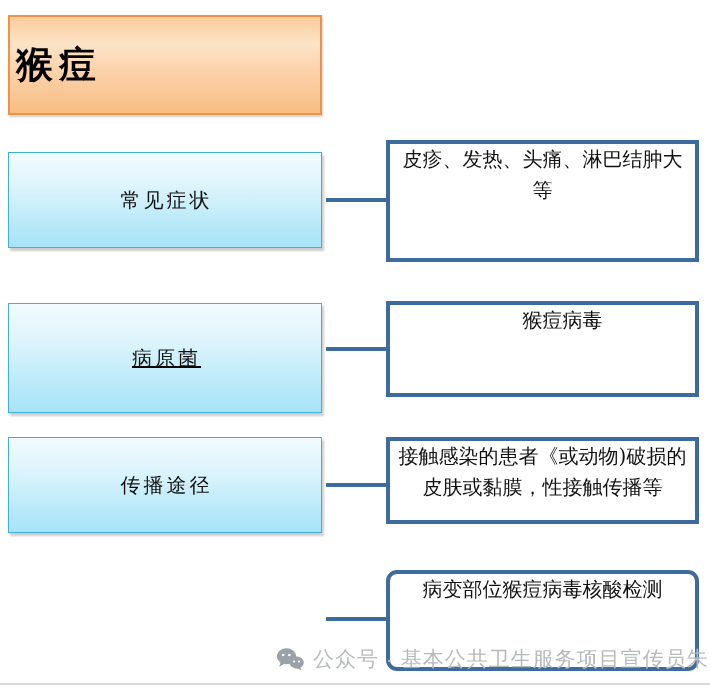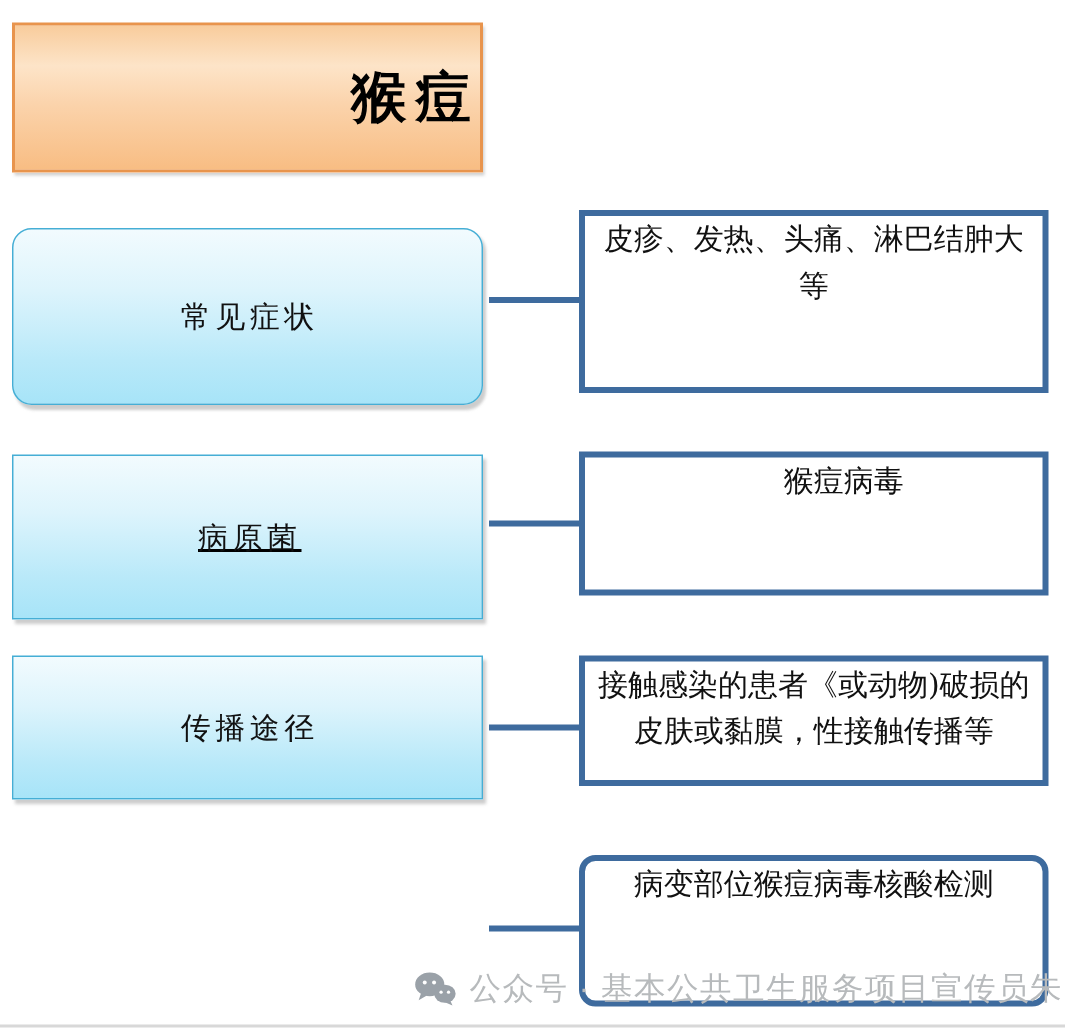--- a/index.html
+++ b/index.html
@@ -15,40 +15,40 @@
     width: 710px; height: 689px;
     background: #ffffff;
   }
 
   
   .title-box {
     position: absolute; left: 8px; top: 15px;
     width: 314px; height: 100px;
     background: linear-gradient(to bottom, #f8cc9c 0%, #fde4c8 28%, #fbd3ab 55%, #f8bd83 100%);
     border: 2px solid #e8944d;
-    display: flex; align-items: center; justify-content: flex-end;
+    display: flex; align-items: center; justify-content: flex-start;
     box-shadow: 1px 2px 2px rgba(150,150,150,0.45);
   }
   .title-box .title-text {
     font-size: 37px; font-weight: bold; color: #000000;
     letter-spacing: 6px; text-indent: 6px;
   }
 
   
   .lbox {
     position: absolute; left: 8px; width: 314px;
     background: linear-gradient(to bottom, #f2fbfe 0%, #ddf4fc 35%, #b9e9f9 75%, #a7e4f8 100%);
     border: 1.5px solid #45aed5;
     display: flex; align-items: center; justify-content: center;
     box-shadow: 2px 3px 2px rgba(130,130,130,0.4);
   }
   .lbox .lbl {
     font-size: 20px; color: #111111; letter-spacing: 3px; text-indent: 3px;
   }
-  .r1 { top: 152px; height: 118px; border-radius: 13px; }
+  .r1 { top: 152px; height: 96px; }
   .r2 { top: 303px; height: 110px; text-decoration: underline; }
   .r3 { top: 437px; height: 96px; text-align: right; }
   .r4 { top: 574px; height: 90px; }
 
   
   .rbox {
     position: absolute; left: 386px; width: 313px;
     background: #ffffff;
     border: 4px solid #3e6b9e;
     display: flex; align-items: flex-start; justify-content: center;

